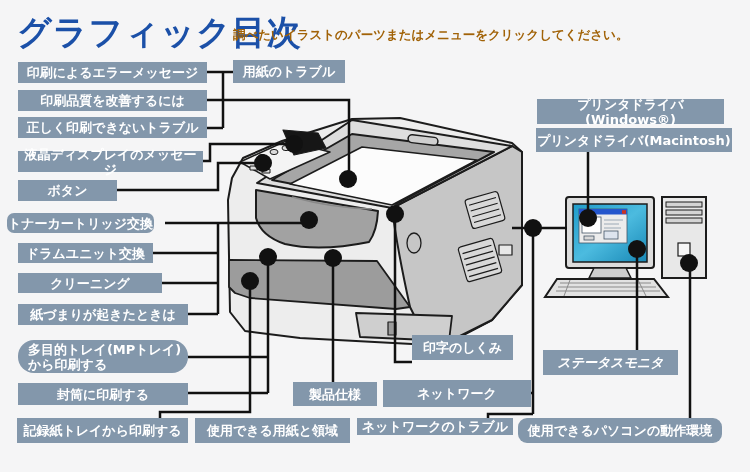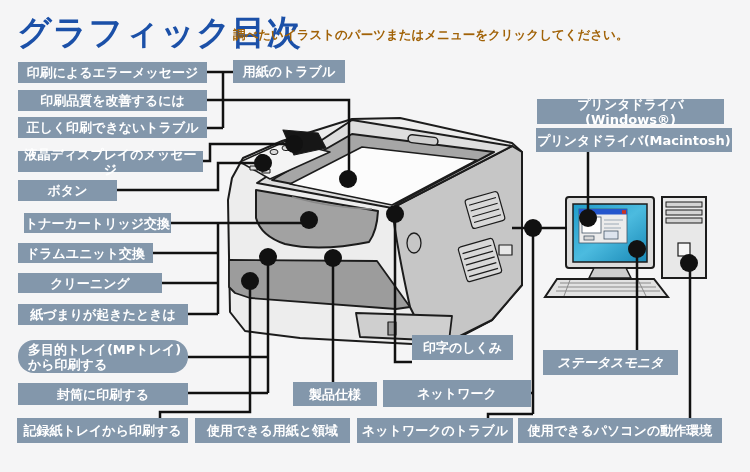--- a/index.html
+++ b/index.html
@@ -121,35 +121,35 @@
     </g>
   </svg>
 
   <div id="diagram">
       <div class="label" style="left: 18px; top: 62px; width: 189px; height: 21px;">印刷によるエラーメッセージ</div>
       <div class="label" style="left: 18px; top: 90px; width: 189px; height: 21px;">印刷品質を改善するには</div>
       <div class="label" style="left: 18px; top: 117px; width: 189px; height: 21px;">正しく印刷できないトラブル</div>
       <div class="label" style="left: 233px; top: 60px; width: 112px; height: 23px;">用紙のトラブル</div>
       <div class="label" style="left: 18px; top: 151px; width: 185px; height: 21px;">液晶ディスプレイのメッセージ</div>
       <div class="label" style="left: 18px; top: 180px; width: 99px; height: 21px;">ボタン</div>
-      <div class="label" style="left: 24px; top: 213px; width: 147px; height: 20px;">トナーカートリッジ交換</div>
+      <div class="label" style="left: 7px; top: 213px; width: 147px; height: 20px; border-radius: 7px;">トナーカートリッジ交換</div>
       <div class="label" style="left: 18px; top: 243px; width: 135px; height: 20px;">ドラムユニット交換</div>
       <div class="label" style="left: 18px; top: 273px; width: 144px; height: 20px;">クリーニング</div>
       <div class="label" style="left: 18px; top: 304px; width: 170px; height: 21px;">紙づまりが起きたときは</div>
       <div class="label left" style="left: 18px; top: 340px; width: 170px; height: 33px; border-radius: 16px;">多目的トレイ(MPトレイ)
 から印刷する</div>
       <div class="label" style="left: 18px; top: 383px; width: 170px; height: 22px;">封筒に印刷する</div>
       <div class="label" style="left: 17px; top: 418px; width: 171px; height: 25px;">記録紙トレイから印刷する</div>
       <div class="label" style="left: 195px; top: 418px; width: 155px; height: 25px;">使用できる用紙と領域</div>
       <div class="label" style="left: 293px; top: 382px; width: 84px; height: 24px;">製品仕様</div>
       <div class="label" style="left: 412px; top: 335px; width: 101px; height: 25px;">印字のしくみ</div>
       <div class="label" style="left: 383px; top: 380px; width: 148px; height: 27px;">ネットワーク</div>
-      <div class="label" style="left: 357px; top: 418px; width: 156px; height: 25px;">ネットワークのトラブル</div>
+      <div class="label" style="left: 357px; top: 418px; width: 156px; height: 17px;">ネットワークのトラブル</div>
       <div class="label" style="left: 543px; top: 350px; width: 135px; height: 25px; font-style: italic;">ステータスモニタ</div>
-      <div class="label" style="left: 518px; top: 418px; width: 204px; height: 25px;">使用できるパソコンの動作環境</div>
+      <div class="label" style="left: 518px; top: 418px; width: 204px; height: 25px; border-radius: 9px;">使用できるパソコンの動作環境</div>
       <div class="label" style="left: 537px; top: 99px; width: 187px; height: 25px;">プリンタドライバ(Windows®)</div>
       <div class="label" style="left: 536px; top: 128px; width: 196px; height: 24px;">プリンタドライバ(Macintosh)</div>
       <div class="hotspot" style="left: 285px; top: 135px; background: rgb(17, 17, 17);"></div>
       <div class="hotspot" style="left: 254px; top: 154px; background: rgb(17, 17, 17);"></div>
       <div class="hotspot" style="left: 339px; top: 170px; background: rgb(17, 17, 17);"></div>
       <div class="hotspot" style="left: 300px; top: 211px; background: rgb(17, 17, 17);"></div>
       <div class="hotspot" style="left: 259px; top: 248px; background: rgb(17, 17, 17);"></div>
       <div class="hotspot" style="left: 324px; top: 249px; background: rgb(17, 17, 17);"></div>
       <div class="hotspot" style="left: 241px; top: 272px; background: rgb(17, 17, 17);"></div>
       <div class="hotspot" style="left: 386px; top: 205px; background: rgb(17, 17, 17);"></div>

